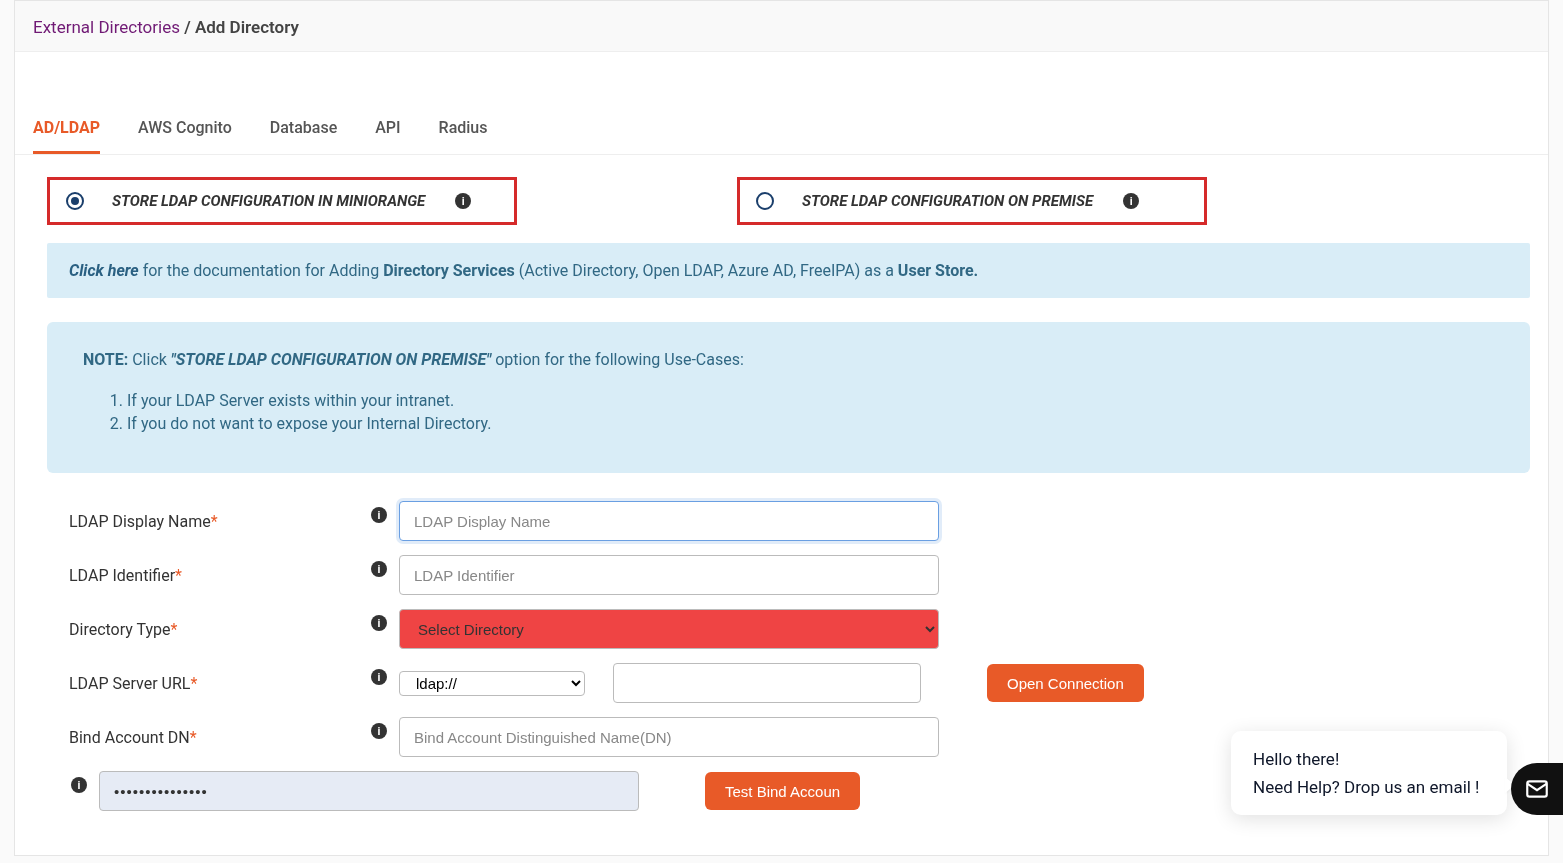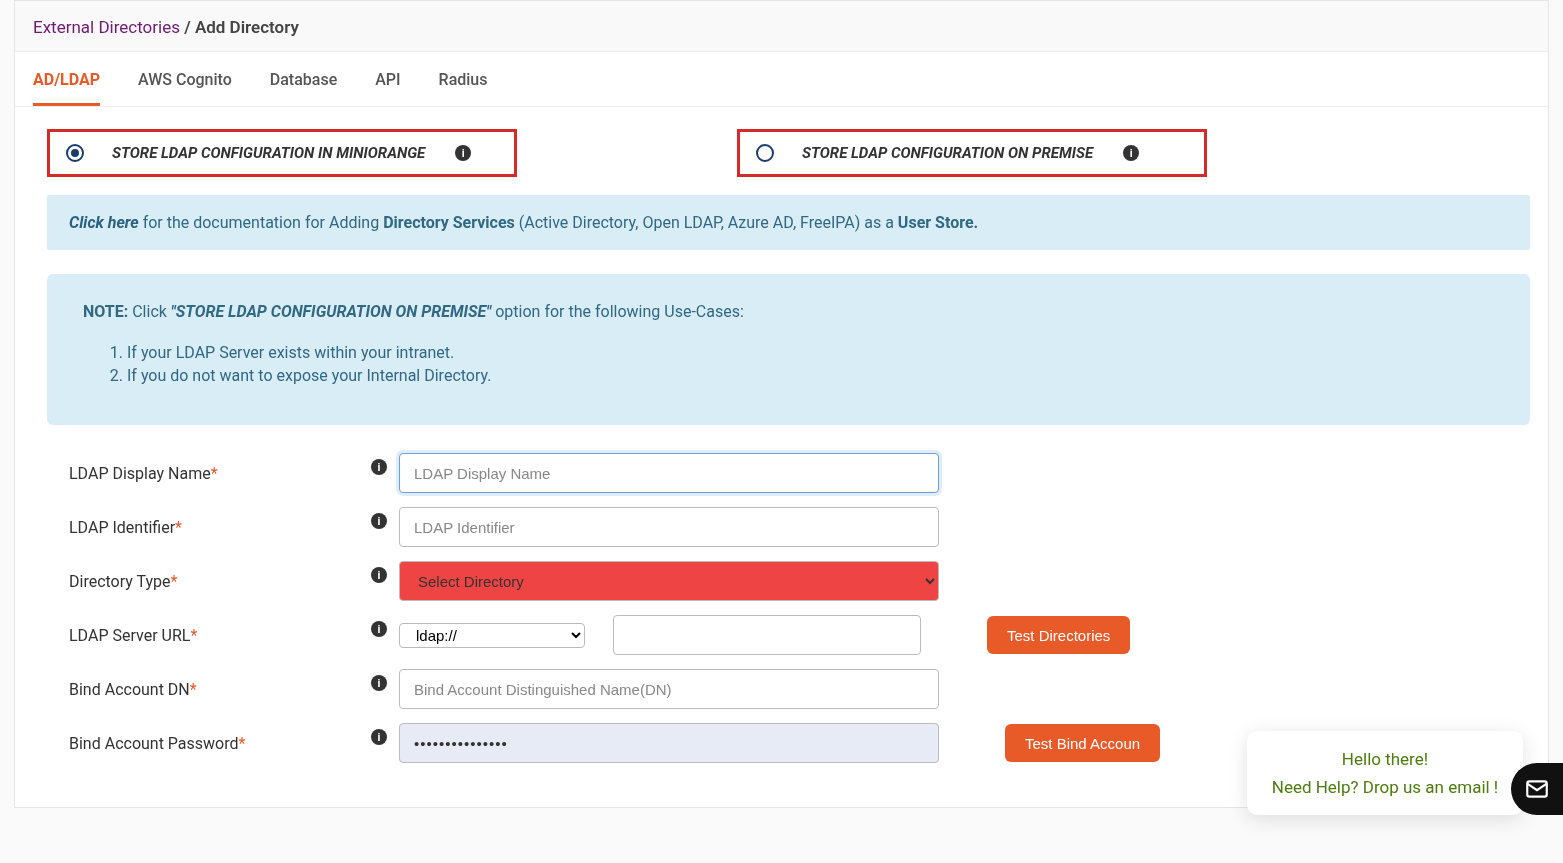--- a/index.html
+++ b/index.html
@@ -29,20 +29,21 @@
     gap: 38px;
     padding: 18px 18px 0 18px;
     border-bottom: 1px solid #eee;
   }
   .tab {
     color: #555;
     font-size: 16px;
     font-weight: 500;
     padding-bottom: 14px;
     cursor: pointer;
+    margin-top: 48px;
   }
   .tab.active {
     color: #e85a28;
     font-weight: 700;
     border-bottom: 3px solid #e85a28;
   }
 
   .content { padding: 10px 18px 30px 32px; }
 
   .radio-row { display: flex; gap: 0; margin: 12px 0 18px 0; }
@@ -148,30 +149,29 @@
     margin-left: 38px;
   }
   .pwd-filled {
     background: #e6ebf5;
     font-family: Arial;
     letter-spacing: 1px;
   }
 
   .chat-pop {
     position: fixed;
-    right: 40px;
+    right: 56px;
     bottom: 48px;
     background: #fff;
     border-radius: 10px;
     box-shadow: 0 4px 20px rgba(0,0,0,0.12);
     padding: 18px 22px;
     width: 276px;
     font-size: 17px;
-    color: #4d7c0f;
-    text-align: center;
+    color: #0f172a;
   }
   .chat-pop::after {
     content: "";
     position: absolute;
     right: -8px;
     bottom: 22px;
     width: 0; height: 0;
     border-top: 8px solid transparent;
     border-bottom: 8px solid transparent;
     border-left: 10px solid #fff;
@@ -285,40 +285,37 @@
         <span>LDAP Server URL</span><span class="req">*</span>
       </div>
       <div class="info-col">
           <span class="info-icon">i</span>
         </div>
       <div class="url-row">
         <select class="url-proto">
           <option>ldap://</option>
         </select>
         <input class="url-host" style="">
-        <button class="btn-orange">Test Directories</button>
+        <button class="btn-orange">Open Connection</button>
       </div>
     </div>
 
     <div class="form-row">
       <div class="form-label">
         <span>Bind Account DN</span><span class="req">*</span>
       </div>
       <div class="info-col">
           <span class="info-icon">i</span>
         </div>
       <div class="input-wrap">
         <input class="txt-input" placeholder="Bind Account Distinguished Name(DN)" style="">
       </div>
     </div>
 
     <div class="form-row">
-      <div class="form-label">
-        <span>Bind Account Password</span><span class="req">*</span>
-      </div>
       <div class="info-col">
           <span class="info-icon">i</span>
         </div>
       <div class="url-row">
         <input type="text" class="txt-input pwd-filled" value="•••••••••••••••" style="">
         <button class="btn-orange">Test Bind Accoun</button>
       </div>
     </div>
 
   </div>

